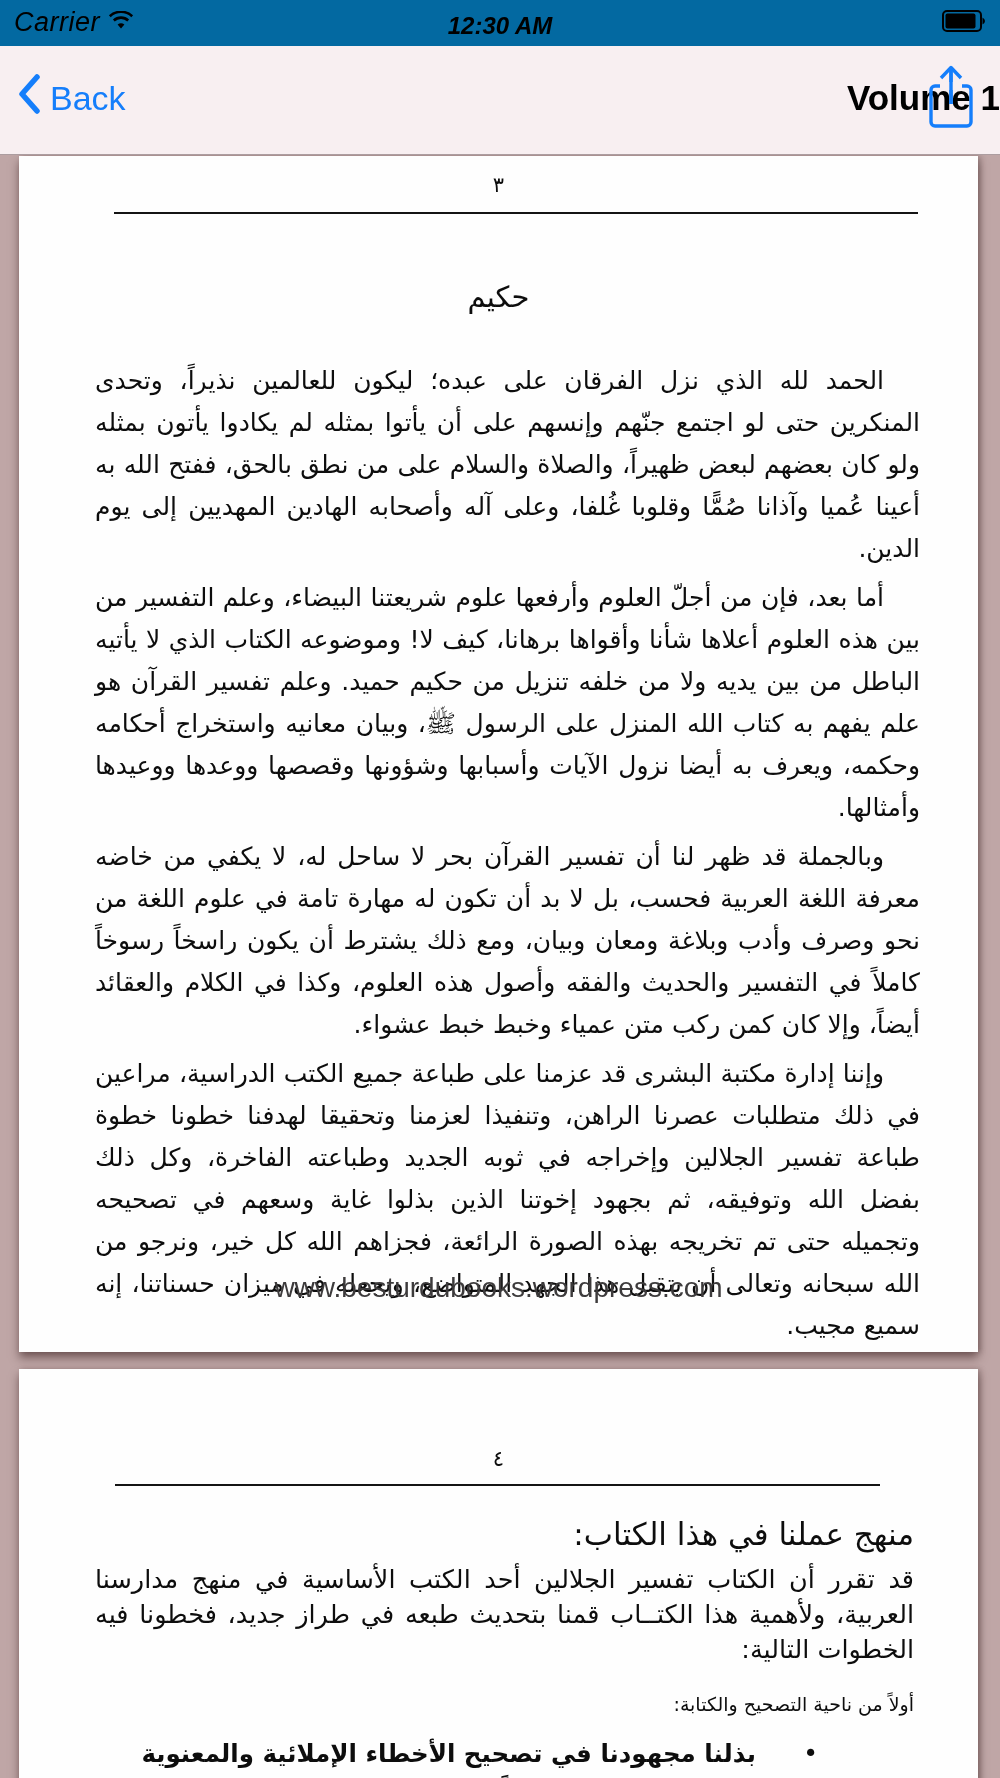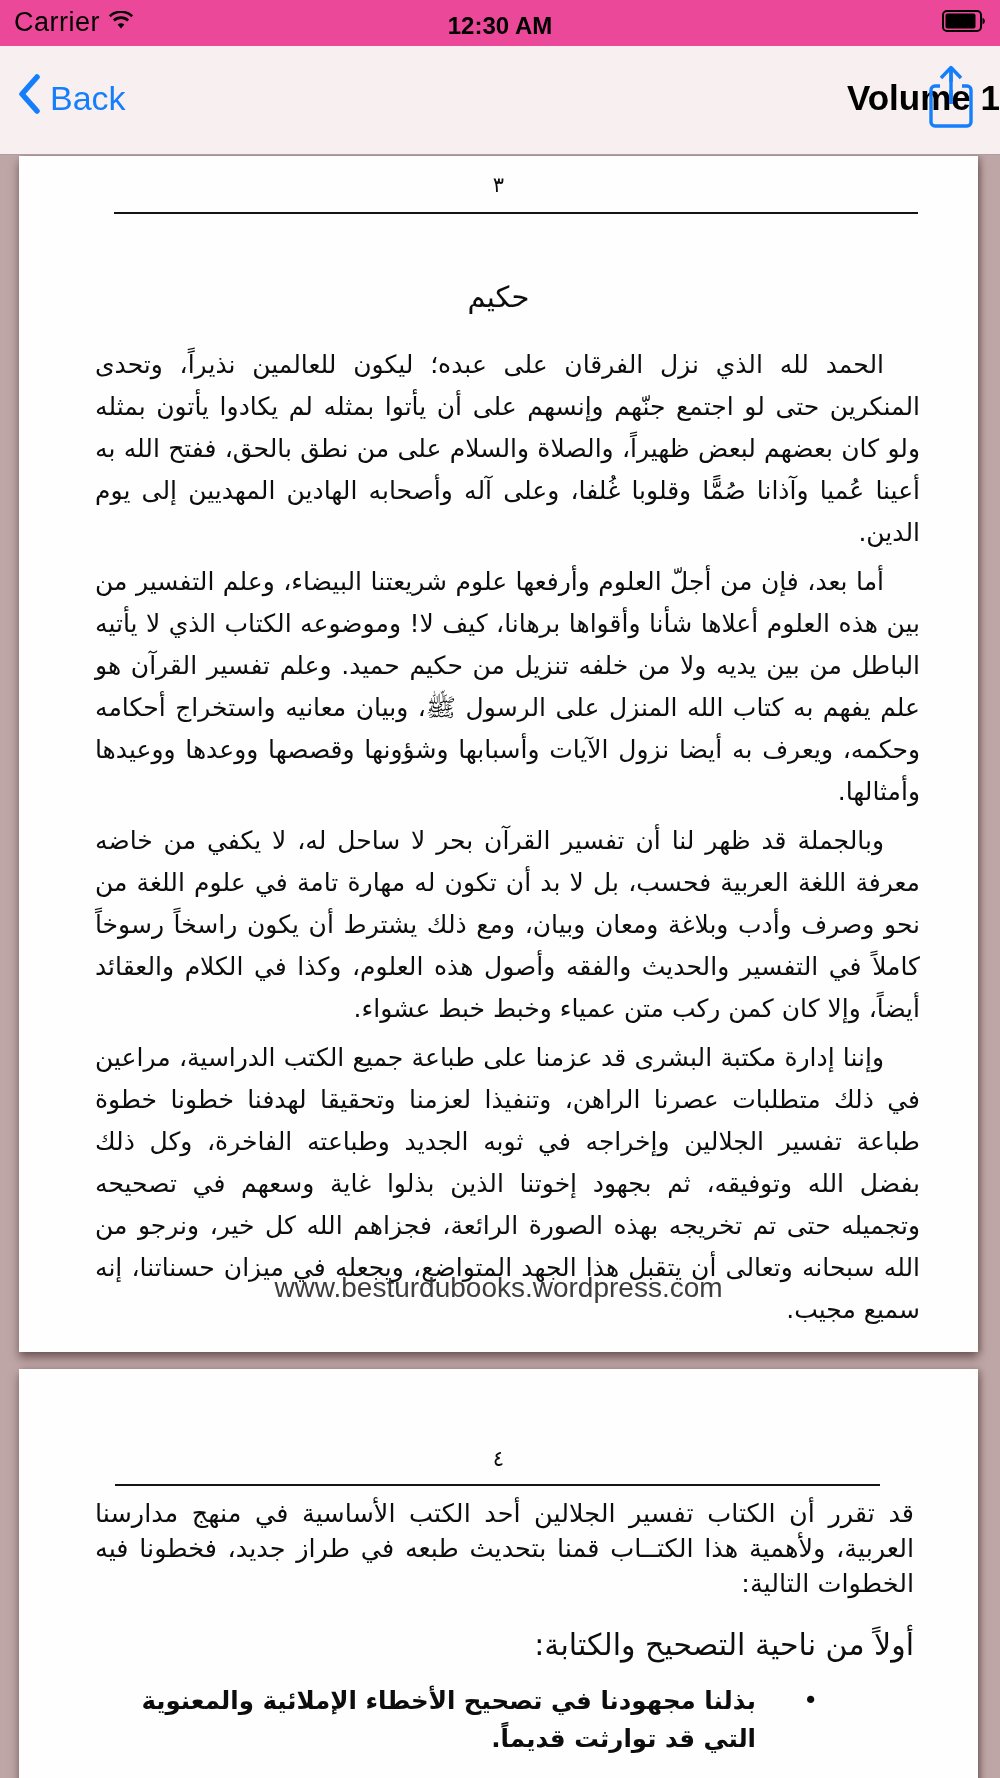--- a/index.html
+++ b/index.html
@@ -4,21 +4,21 @@
 <style>
   * { margin:0; padding:0; box-sizing:border-box; }
   html,body { width:1000px; height:1778px; overflow:hidden; }
   body { font-family:"Liberation Sans", sans-serif; }
 
   .screen { position:relative; width:1000px; height:1778px; background:#bfa6a6; overflow:hidden; }
 
   
   .status-bar {
     position:absolute; top:0; left:0; width:100%; height:46px;
-    background:#ec4899; display:flex; align-items:center; z-index:20;
+    background:#0369a1; display:flex; align-items:center; z-index:20;font-style:italic;
   }
   .sb-left { position:absolute; left:14px; top:7px; display:flex; align-items:center; gap:8px; }
   .sb-carrier { font-size:27px; color:#000; letter-spacing:.5px; }
   .sb-time { width:100%; text-align:center; font-size:24px; font-weight:bold; color:#000; padding-top:6px; }
   .sb-right { position:absolute; right:14px; top:10px; display:flex; align-items:center; }
 
   
   .nav-bar {
     position:absolute; top:46px; left:0; width:100%; height:109px;
     background:#f8eff1; border-bottom:1px solid #ac9da0; z-index:20;
@@ -46,36 +46,36 @@
 
   .ar { direction:rtl; font-family:"DejaVu Sans", sans-serif; color:#0d0d0d; }
 
   .pg-num { text-align:center; font-size:21px; padding-top:17px; }
   .page-rule { border:none; border-top:2.5px solid #141414; }
   .page-1 .page-rule { margin:15px 60px 0 95px; }
   .page-2 .page-rule { margin:13px 98px 0 96px; }
 
   .p1-heading { text-align:center; font-size:29px; margin-top:66px; }
 
-  .body-text { padding:0 58px 0 76px; margin-top:30px; }
+  .body-text { padding:0 58px 0 76px; margin-top:46px; }
   .body-text p {
     font-size:25px; line-height:42px; text-align:justify; text-indent:36px;
     margin-bottom:7px;
   }
 
   .footer-url {
     position:absolute; bottom:48px; left:0; width:100%; text-align:center;
     font-family:"Liberation Sans", sans-serif; font-size:28px; color:#3d3b3c;
   }
 
   
   .p2-heading { font-size:31px; text-align:right; padding:0 64px 0 76px; margin-top:30px; }
   .p2-body { padding:0 64px 0 76px; margin-top:10px; }
   .p2-body p { font-size:25.5px; font-weight:400; line-height:35px; text-align:justify; }
-  .p2-section { font-size:30px; padding:0 64px 0 76px; margin-top:26px; text-align:right; }
+  .p2-section { font-size:19px; padding:0 64px 0 76px; margin-top:26px; text-align:right; }
   .bullet-list { margin-top:20px; padding:0 160px 0 90px; }
   .bullet-row { display:flex; direction:rtl; align-items:flex-start; margin-bottom:17px; }
   .bullet-dot { width:22px; font-size:25px; line-height:38px; flex:0 0 auto; }
   .bullet-text { font-size:24.5px; font-weight:600; line-height:38px; padding-right:40px; text-align:right; }
 </style>
 </head>
 <body>
 
 <div class="screen">
 
@@ -137,20 +137,21 @@
         <p>وبالجملة قد ظهر لنا أن تفسير القرآن بحر لا ساحل له، لا يكفي من خاضه معرفة اللغة العربية فحسب، بل لا بد أن تكون له مهارة تامة في علوم اللغة من نحو وصرف وأدب وبلاغة ومعان وبيان، ومع ذلك يشترط أن يكون راسخاً رسوخاً كاملاً في التفسير والحديث والفقه وأصول هذه العلوم، وكذا في الكلام والعقائد أيضاً، وإلا كان كمن ركب متن عمياء وخبط خبط عشواء.</p>
         <p>وإننا إدارة مكتبة البشرى قد عزمنا على طباعة جميع الكتب الدراسية، مراعين في ذلك متطلبات عصرنا الراهن، وتنفيذا لعزمنا وتحقيقا لهدفنا خطونا خطوة طباعة تفسير الجلالين وإخراجه في ثوبه الجديد وطباعته الفاخرة، وكل ذلك بفضل الله وتوفيقه، ثم بجهود إخوتنا الذين بذلوا غاية وسعهم في تصحيحه وتجميله حتى تم تخريجه بهذه الصورة الرائعة، فجزاهم الله كل خير، ونرجو من الله سبحانه وتعالى أن يتقبل هذا الجهد المتواضع، ويجعله في ميزان حسناتنا، إنه سميع مجيب.</p>
       </div>
 
       <div class="footer-url">www.besturdubooks.wordpress.com</div>
     </div>
 
     <div class="pdf-page page-2">
       <div class="pg-num ar" style="padding-top:78px;">٤</div>
       <hr class="page-rule">
+      <div class="p2-heading ar">منهج عملنا في هذا الكتاب:</div>
       <div class="p2-body ar">
         <p>قد تقرر أن الكتاب تفسير الجلالين أحد الكتب الأساسية في منهج مدارسنا العربية، ولأهمية هذا الكتــاب قمنا بتحديث طبعه في طراز جديد، فخطونا فيه الخطوات التالية:</p>
       </div>
       <div class="p2-section ar">أولاً من ناحية التصحيح والكتابة:</div>
       <div class="bullet-list ar">
         <div class="bullet-row">
           <span class="bullet-dot">•</span>
           <span class="bullet-text">بذلنا مجهودنا في تصحيح الأخطاء الإملائية والمعنوية التي قد توارثت قديماً.</span>
         </div>
 

